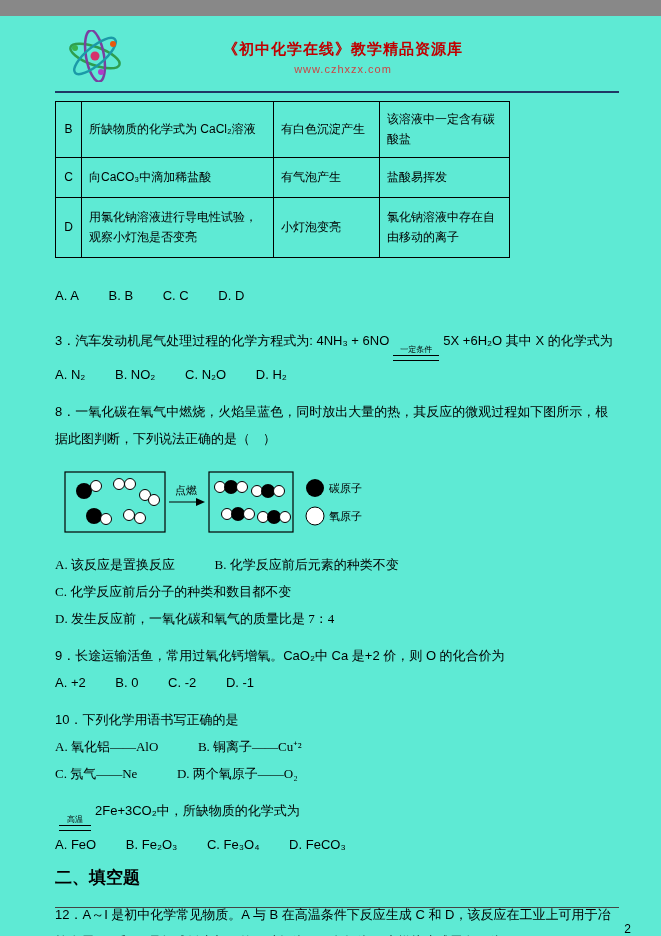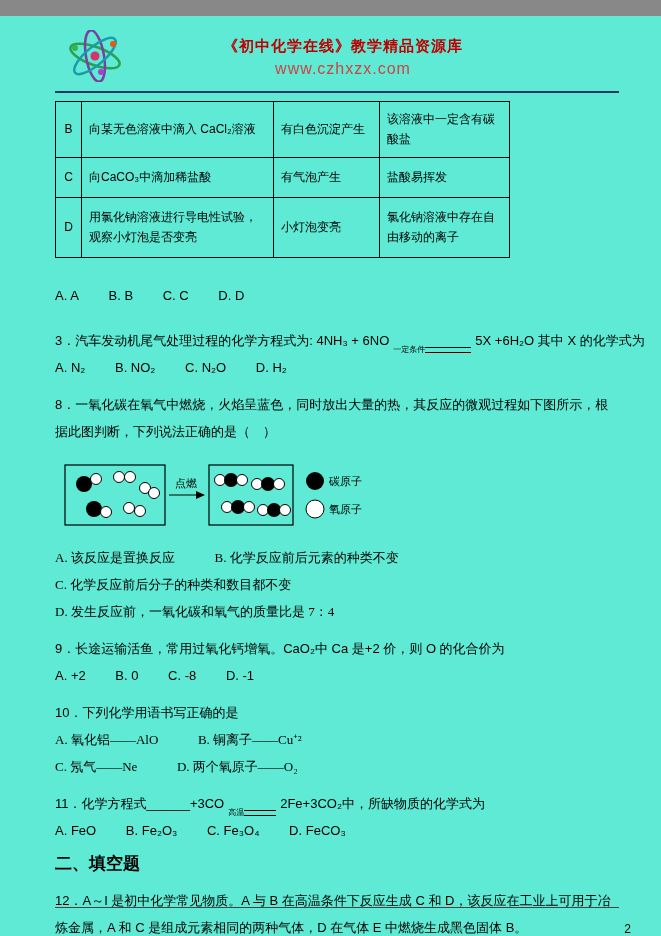--- a/index.html
+++ b/index.html
@@ -13,39 +13,39 @@
 
   
   .header {
     display: flex; align-items: center;
     padding: 14px 0 6px 0;
     border-bottom: 2px solid #1f3864;
   }
   .logo { flex: 0 0 auto; margin-left: 8px; }
   .header-text { flex: 1 1 auto; text-align: center; padding-right: 60px; }
   .header-title { color: #c00000; font-weight: bold; font-size: 15px; letter-spacing: 1px; }
-  .header-url { color: #cc4444; font-size: 16px; margin-top: 4px; letter-spacing: 1px; }
+  .header-url { color: #cc4444; font-size: 11px; margin-top: 4px; letter-spacing: 1px; }
 
   
   table.qtable { border-collapse: collapse; margin-top: 8px; table-layout: fixed; }
   table.qtable td { border: 1px solid #000; padding: 3px 7px; font-size: 12px; line-height: 1.6; }
   td.c-label { text-align: center; }
   tr.row-b { height: 56px; }
   tr.row-c { height: 40px; }
   tr.row-d { height: 60px; }
 
   
   p { margin: 0; line-height: 27px; }
   .qline { margin-top: 10px; }
   .opts span { margin-right: 26px; white-space: nowrap; }
   .opts-wide span { margin-right: 36px; white-space: nowrap; font-family: Liberation Serif, serif; }
   .nowrap { white-space: nowrap; }
 
   
-  .rxn { display: inline-flex; flex-direction: row; align-items: center;
+  .rxn { display: inline-flex; flex-direction: column; align-items: center;
          vertical-align: -7px; margin: 0 4px; }
   .rxn-cond { font-size: 8px; line-height: 9px; }
   .rxn-line { width: 46px; height: 4px; border-top: 1px solid #000;
               border-bottom: 1px solid #000; margin-top: 1px; }
   .rxn-line.short { width: 32px; }
 
   
   .diagram { margin: 6px 0 2px 2px; }
   .dbox { fill: none; stroke: #000; stroke-width: 1.2; }
   .catom { fill: #000; }
@@ -89,21 +89,21 @@
     <table class="qtable">
       <colgroup>
         <col style="width:26px">
           <col style="width:192px">
           <col style="width:106px">
           <col style="width:130px">
       </colgroup>
       <tbody>
         <tr class="row-b">
           <td class="c-label">B</td>
-          <td>向某无色溶液中滴入 CaCl₂溶液</td>
+          <td>所缺物质的化学式为 CaCl₂溶液</td>
           <td>有白色沉淀产生</td>
           <td>该溶液中一定含有碳酸盐</td>
         </tr>
         <tr class="row-c">
           <td class="c-label">C</td>
           <td>向CaCO₃中滴加稀盐酸</td>
           <td>有气泡产生</td>
           <td>盐酸易挥发</td>
         </tr>
         <tr class="row-d">
@@ -201,36 +201,36 @@
     </p>
     <p class="opts-wide">
       <span>C. 化学反应前后分子的种类和数目都不变</span>
       <span>D. 发生反应前，一氧化碳和氧气的质量比是 7：4</span>
     </p>
 
     <p class="qline">9．长途运输活鱼，常用过氧化钙增氧。CaO₂中 Ca 是+2 价，则 O 的化合价为</p>
     <p class="opts">
       <span>A. +2</span>
       <span>B. 0</span>
-      <span>C. -8</span>
+      <span>C. -2</span>
       <span>D. -1</span>
     </p>
 
     <p class="qline">10．下列化学用语书写正确的是</p>
     <p class="opts-wide">
       <span>A. 氧化铝——AlO</span>
       <span>B. 铜离子——Cu⁺²</span>
     </p>
     <p class="opts-wide">
       <span>C. 氖气——Ne</span>
       <span>D. 两个氧原子——O₂</span>
     </p>
 
     <p class="qline nowrap">
-      <span>11．化学方程式______+3CO</span><span class="rxn">
+      <span class="rxn">
           <span class="rxn-cond">高温</span>
           <span class="rxn-line short"></span>
         </span><span>2Fe+3CO₂中，所缺物质的化学式为</span>
     </p>
     <p class="opts">
       <span>A. FeO</span>
       <span>B. Fe₂O₃</span>
       <span>C. Fe₃O₄</span>
       <span>D. FeCO₃</span>
     </p>

